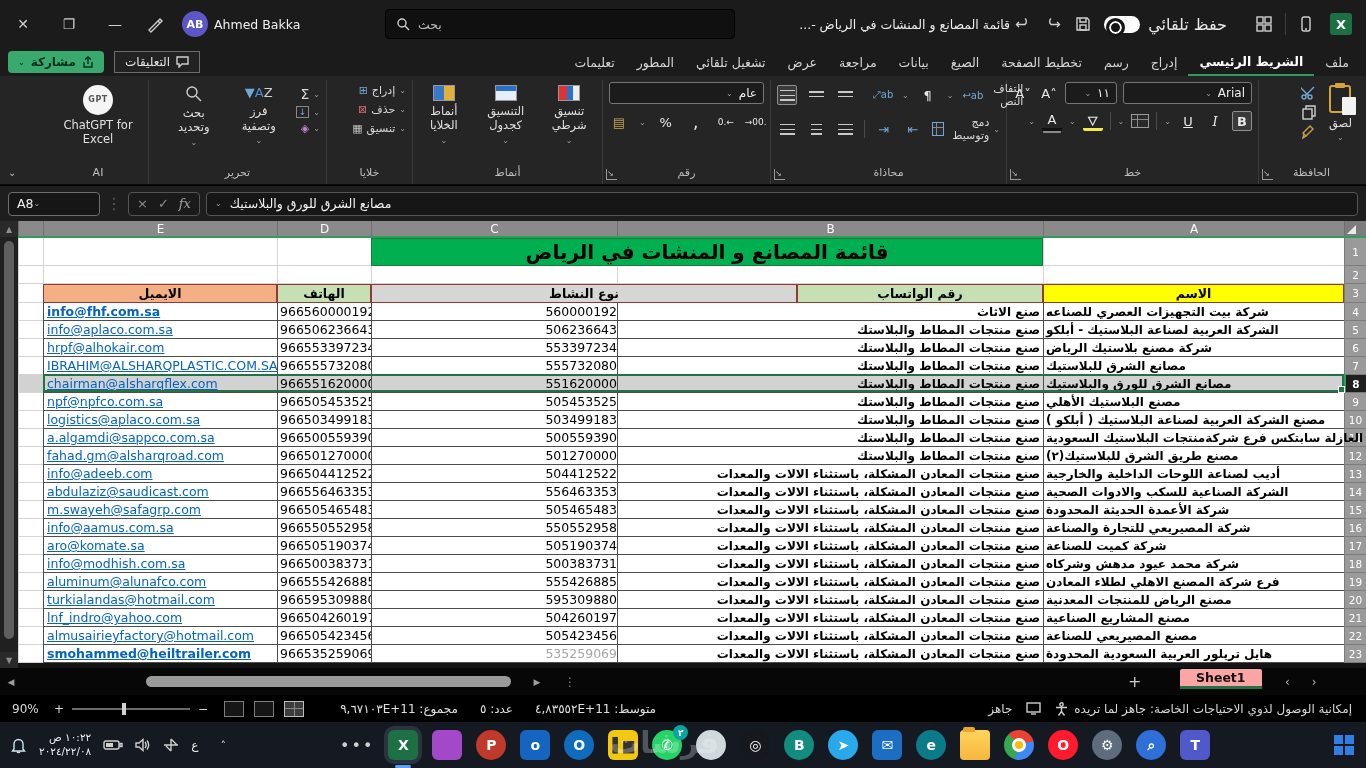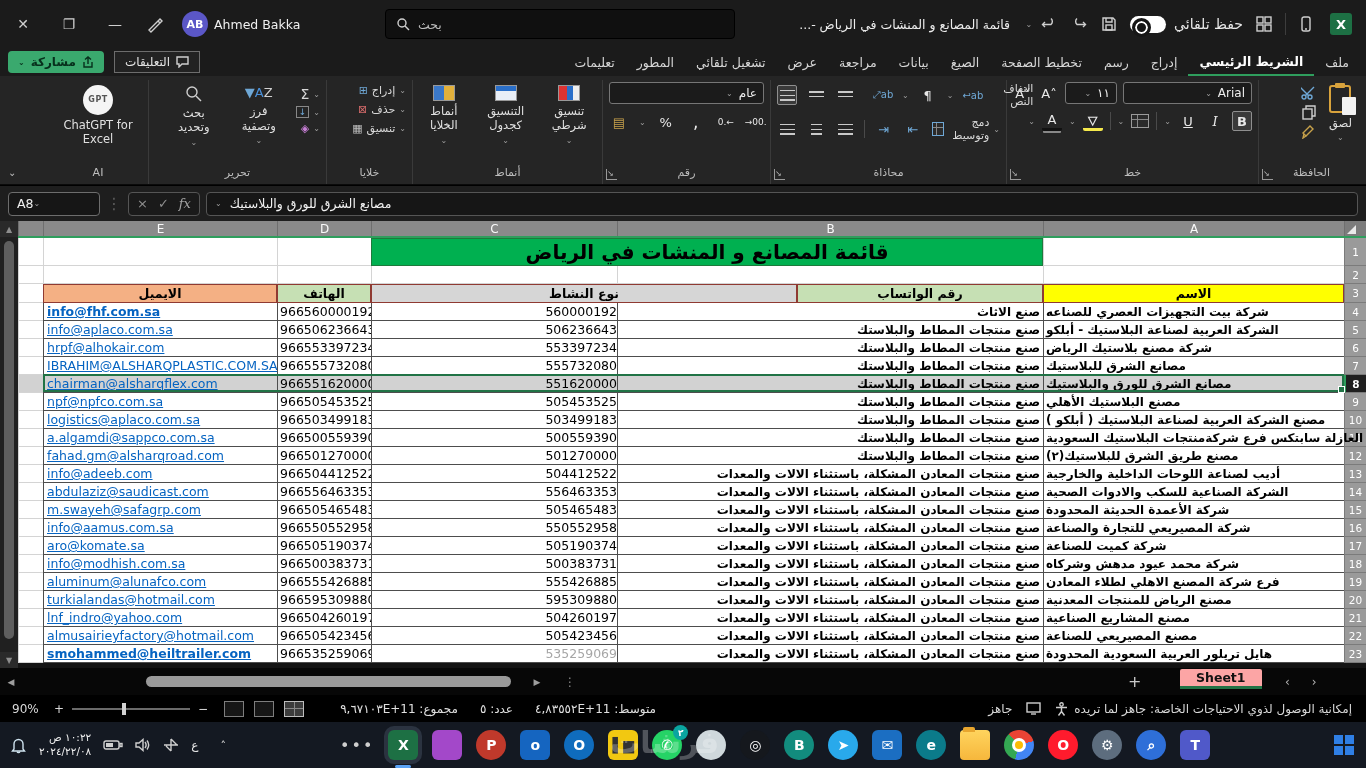--- a/index.html
+++ b/index.html
@@ -8,21 +8,21 @@
   .titlebar{position:relative;height:48px;background:#1b1b1b;display:flex;align-items:center;color:#e6e6e6;}
   .winctl{width:46px;height:48px;display:flex;align-items:center;justify-content:center;color:#cfcfcf;font-size:14px;cursor:default;}
   .tb-ico{width:34px;height:34px;display:flex;align-items:center;justify-content:center;color:#cfcfcf;}
   .avatar{width:26px;height:26px;border-radius:50%;background:#5b57c7;color:#fff;font-size:11px;display:flex;align-items:center;justify-content:center;margin:0 6px 0 10px;font-weight:bold;}
   .username{font-size:12.5px;color:#f0f0f0;margin-right:8px;}
   .searchbox{position:absolute;left:385px;top:9px;width:350px;height:30px;background:#101010;border:1px solid #000;border-radius:4px;display:flex;align-items:center;justify-content:flex-end;color:#bdbdbd;font-size:12.5px;padding:0 10px;direction:rtl;gap:8px;}
   .doc-title{position:absolute;left:760px;top:0;height:48px;display:flex;align-items:center;font-size:12.5px;color:#ececec;direction:rtl;width:250px;justify-content:flex-start;white-space:nowrap;overflow:hidden;}
   .tb-right{position:absolute;right:0;top:0;height:48px;display:flex;align-items:center;gap:4px;padding-right:6px;}
   .toggle-pill{width:36px;height:17px;border-radius:9px;background:#fff;position:relative;margin:0 4px;}
   .toggle-pill::after{content:"";position:absolute;left:2px;top:2px;width:13px;height:13px;border-radius:50%;background:#161616;border:3px solid #161616;box-shadow:inset 0 0 0 2px #fff;}
-  .autosave-lbl{font-size:14px;color:#e8e8e8;margin-right:4px;}
+  .autosave-lbl{font-size:16px;color:#e8e8e8;margin-right:20px;}
   .excel-logo{width:22px;height:22px;background:#1d7044;border-radius:3px;color:#fff;font-weight:bold;font-size:13px;display:flex;align-items:center;justify-content:center;margin:0 8px;}
   .vdiv{width:1px;height:22px;background:#3d3d3d;margin:0 4px;}
   svg.ic{stroke:#cfcfcf;fill:none;stroke-width:1.4;}
   
   .tabrow{position:relative;height:28px;background:#1b1b1b;display:flex;align-items:center;}
   .tabs{position:absolute;right:6px;display:flex;flex-direction:row-reverse;height:28px;align-items:center;}
   .rtab{padding:0 11px;font-size:12.5px;color:#d6d6d6;height:28px;display:flex;align-items:center;cursor:default;white-space:nowrap;}
   .rtab.active{color:#fff;font-weight:bold;border-bottom:2.5px solid #2f9e5d;}
   .tab-left{position:absolute;left:8px;display:flex;align-items:center;gap:10px;}
   .share-btn{background:#3aa96e;color:#07301c;font-weight:bold;font-size:12px;border-radius:4px;height:22px;display:flex;align-items:center;padding:0 10px;gap:6px;direction:rtl;}
@@ -299,21 +299,21 @@
             <span class="bars" style="height:8px;"></span>
           </span>
         <span class="fbtn">
             <span class="bars" style="height:8px;"></span>
           </span>
         <span style="width:1px;height:18px;background:#4a4a4a;"></span>
         <span class="fbtn" style="color:#6fa8d6;font-size:10px;">ab⤢</span>
           <span class="chv">⌄</span>
         <span class="fbtn">¶</span>
           <span class="chv">⌄</span>
-        <span style="display:flex;flex-direction:row-reverse;gap:20px;align-items:center;">
+        <span style="display:flex;flex-direction:row-reverse;gap:10px;align-items:center;">
             <span style="color:#6fa8d6;font-size:10px;">ab↩</span>
             <span>التفاف النص</span>
           </span>
       </div>
       <div class="srow" style="justify-content:flex-start;gap:9px;">
         <span class="fbtn">
             <span class="bars"></span>
           </span>
         <span class="fbtn">
             <span class="bars" style="width:11px;"></span>

